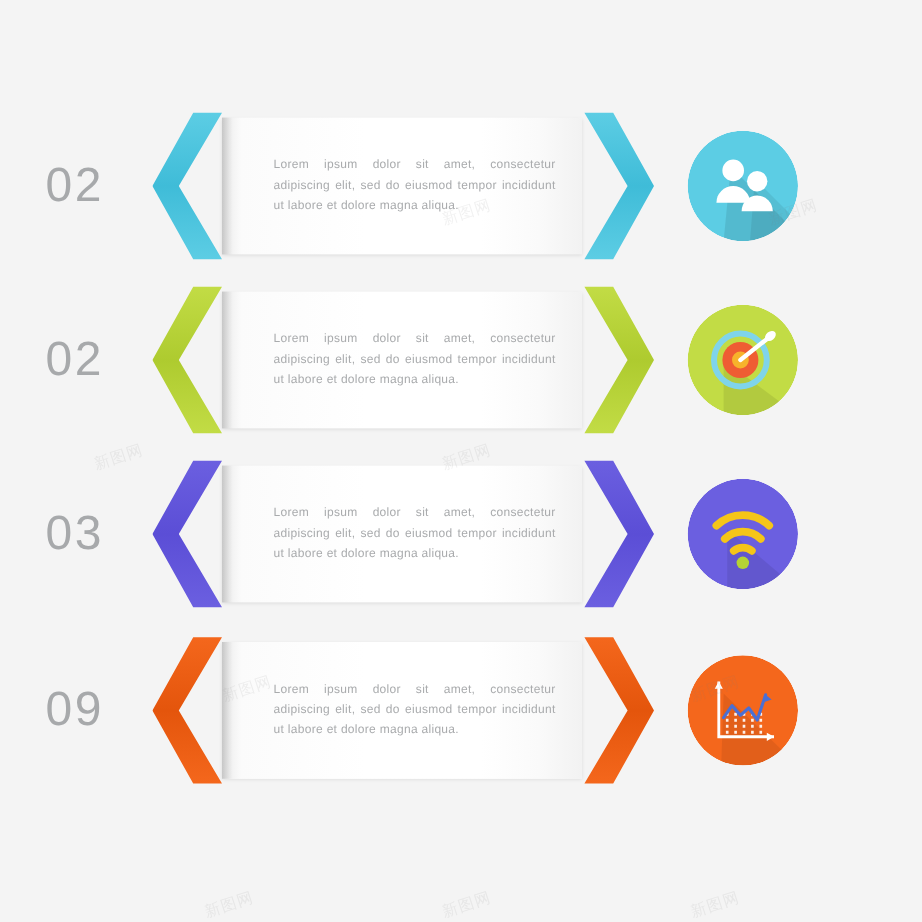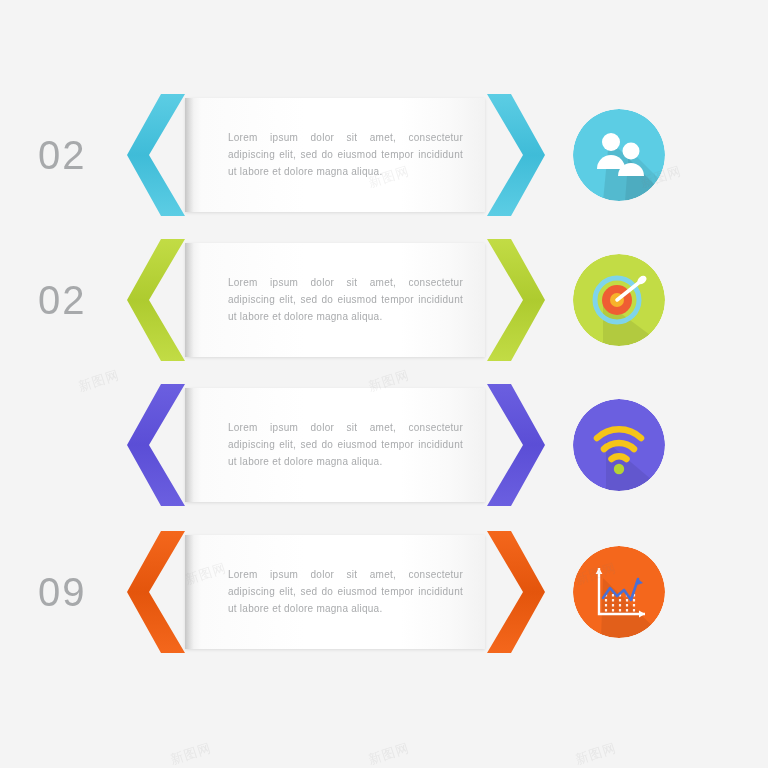--- a/index.html
+++ b/index.html
@@ -198,20 +198,21 @@
             <circle cx="44" cy="46" r="22" fill="none" stroke="#7fd4ea" stroke-width="5"></circle>
             <circle cx="44" cy="46" r="15" fill="#ef5d33"></circle>
             <circle cx="44" cy="46" r="7" fill="#f7b32b"></circle>
             <line x1="44" y1="46" x2="68" y2="27" stroke="#ffffff" stroke-width="3.6" stroke-linecap="round"></line>
             <ellipse cx="69" cy="26" rx="5" ry="3.6" fill="#ffffff" transform="rotate(-38 69 26)"></ellipse>
           </g>
         </svg>
       </div>
     </div>
     <div class="row" style="top: 380px;">
+      <div class="num">03</div>
       <div class="panel">
         <div class="panel-text">Lorem ipsum dolor sit amet, consectetur adipiscing elit, sed do eiusmod tempor incididunt ut labore et dolore magna aliqua.</div>
       </div>
       <div class="chev chev-left"><svg width="62" height="130" viewBox="0 0 62 130">
           <defs>
             <linearGradient id="grad-left-6b5fe0" x1="0" y1="0" x2="0" y2="1">
               <stop offset="0%" stop-color="#6b5fe0"></stop>
               <stop offset="50%" stop-color="#5b4ed6"></stop>
               <stop offset="100%" stop-color="#6b5fe0"></stop>
             </linearGradient>

